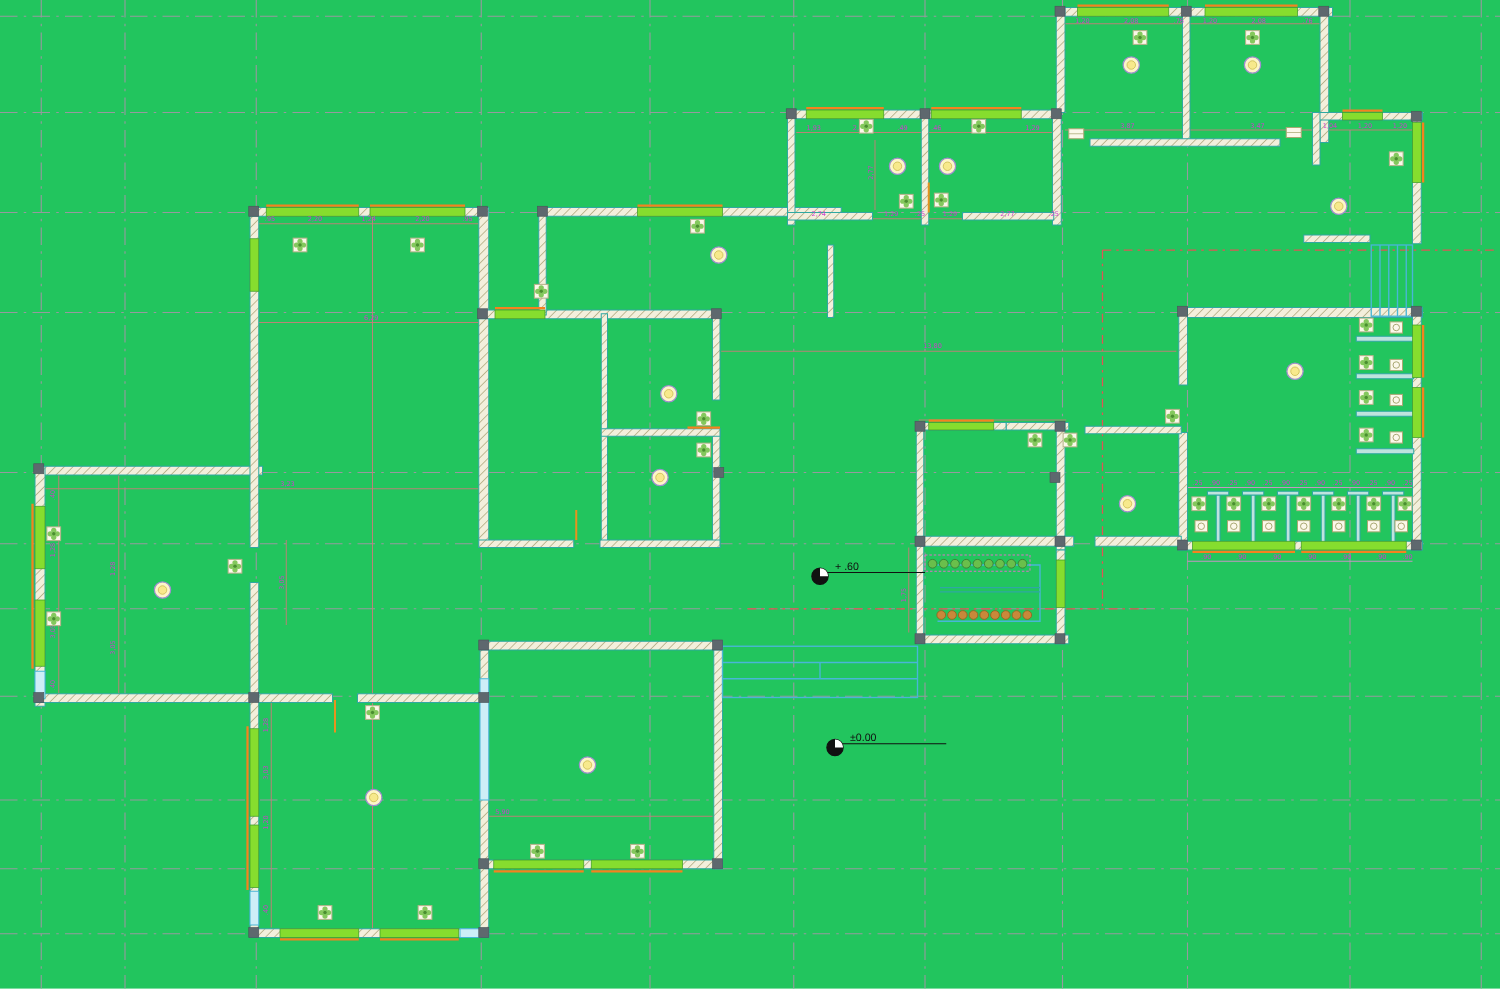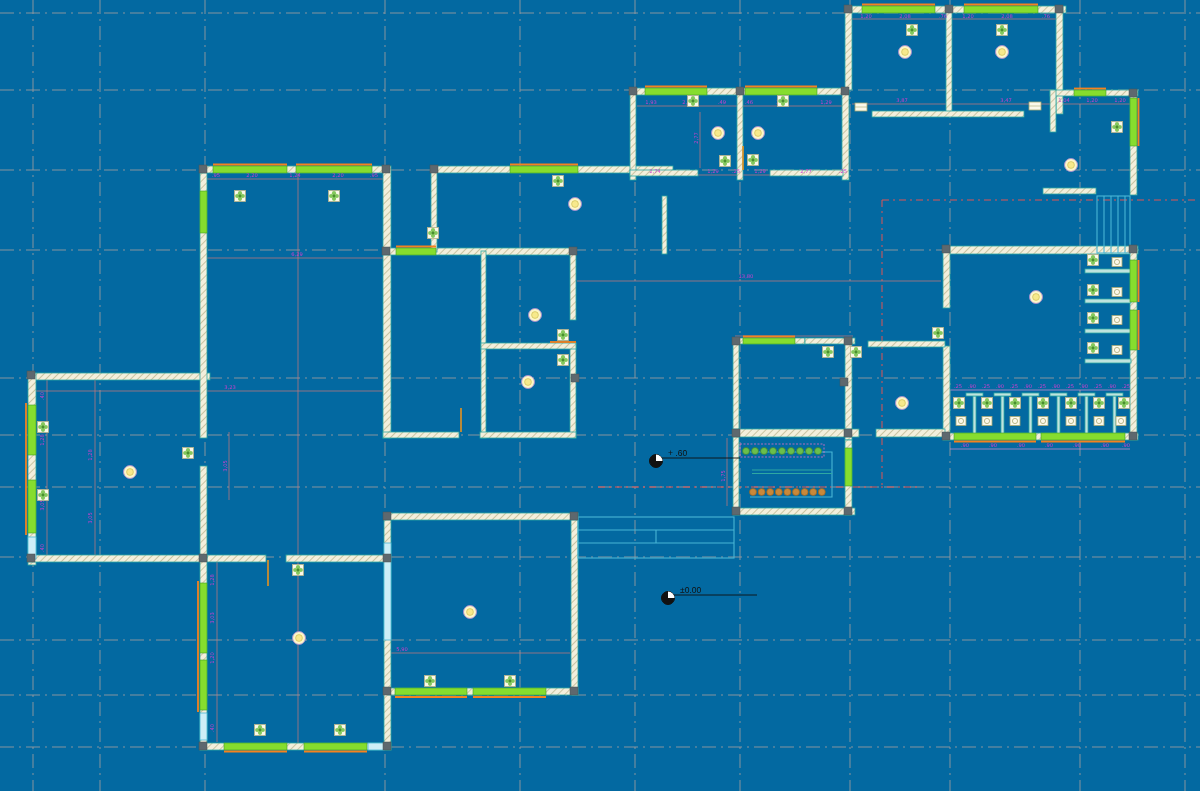--- a/index.html
+++ b/index.html
@@ -1,16 +1,16 @@
 <!DOCTYPE html>
 <html><head>
 <meta charset="utf-8">
 <style>
   html,body{margin:0;padding:0;background:#ffffff;}
-  .sheet{width:1200px;height:791px;background:#0369a1;position:relative;overflow:hidden;}
+  .sheet{width:1200px;height:791px;background:#22c55e;position:relative;overflow:hidden;}
   svg{display:block;}
   .w{fill:url(#hatch);stroke:#2fa8a2;stroke-width:.8;}
   .wt{fill:#bfe3de;stroke:#2fa8a2;stroke-width:.8;}
   .wg{fill:#86dd2e;stroke:#3f9e2a;stroke-width:.6;}
   .wcy{fill:#cdeef7;stroke:#49b6d6;stroke-width:.8;}
   .sill{stroke:#f5821f;stroke-width:1.8;fill:none;}
   .door{stroke:#e8921f;stroke-width:1.6;fill:none;}
   .cap{fill:#5e686e;stroke:#49545a;stroke-width:.5;}
   .dl{stroke:#cf7a7a;stroke-width:.7;fill:none;}
   .dlm{stroke:#dd8fd0;stroke-width:.7;fill:none;}

